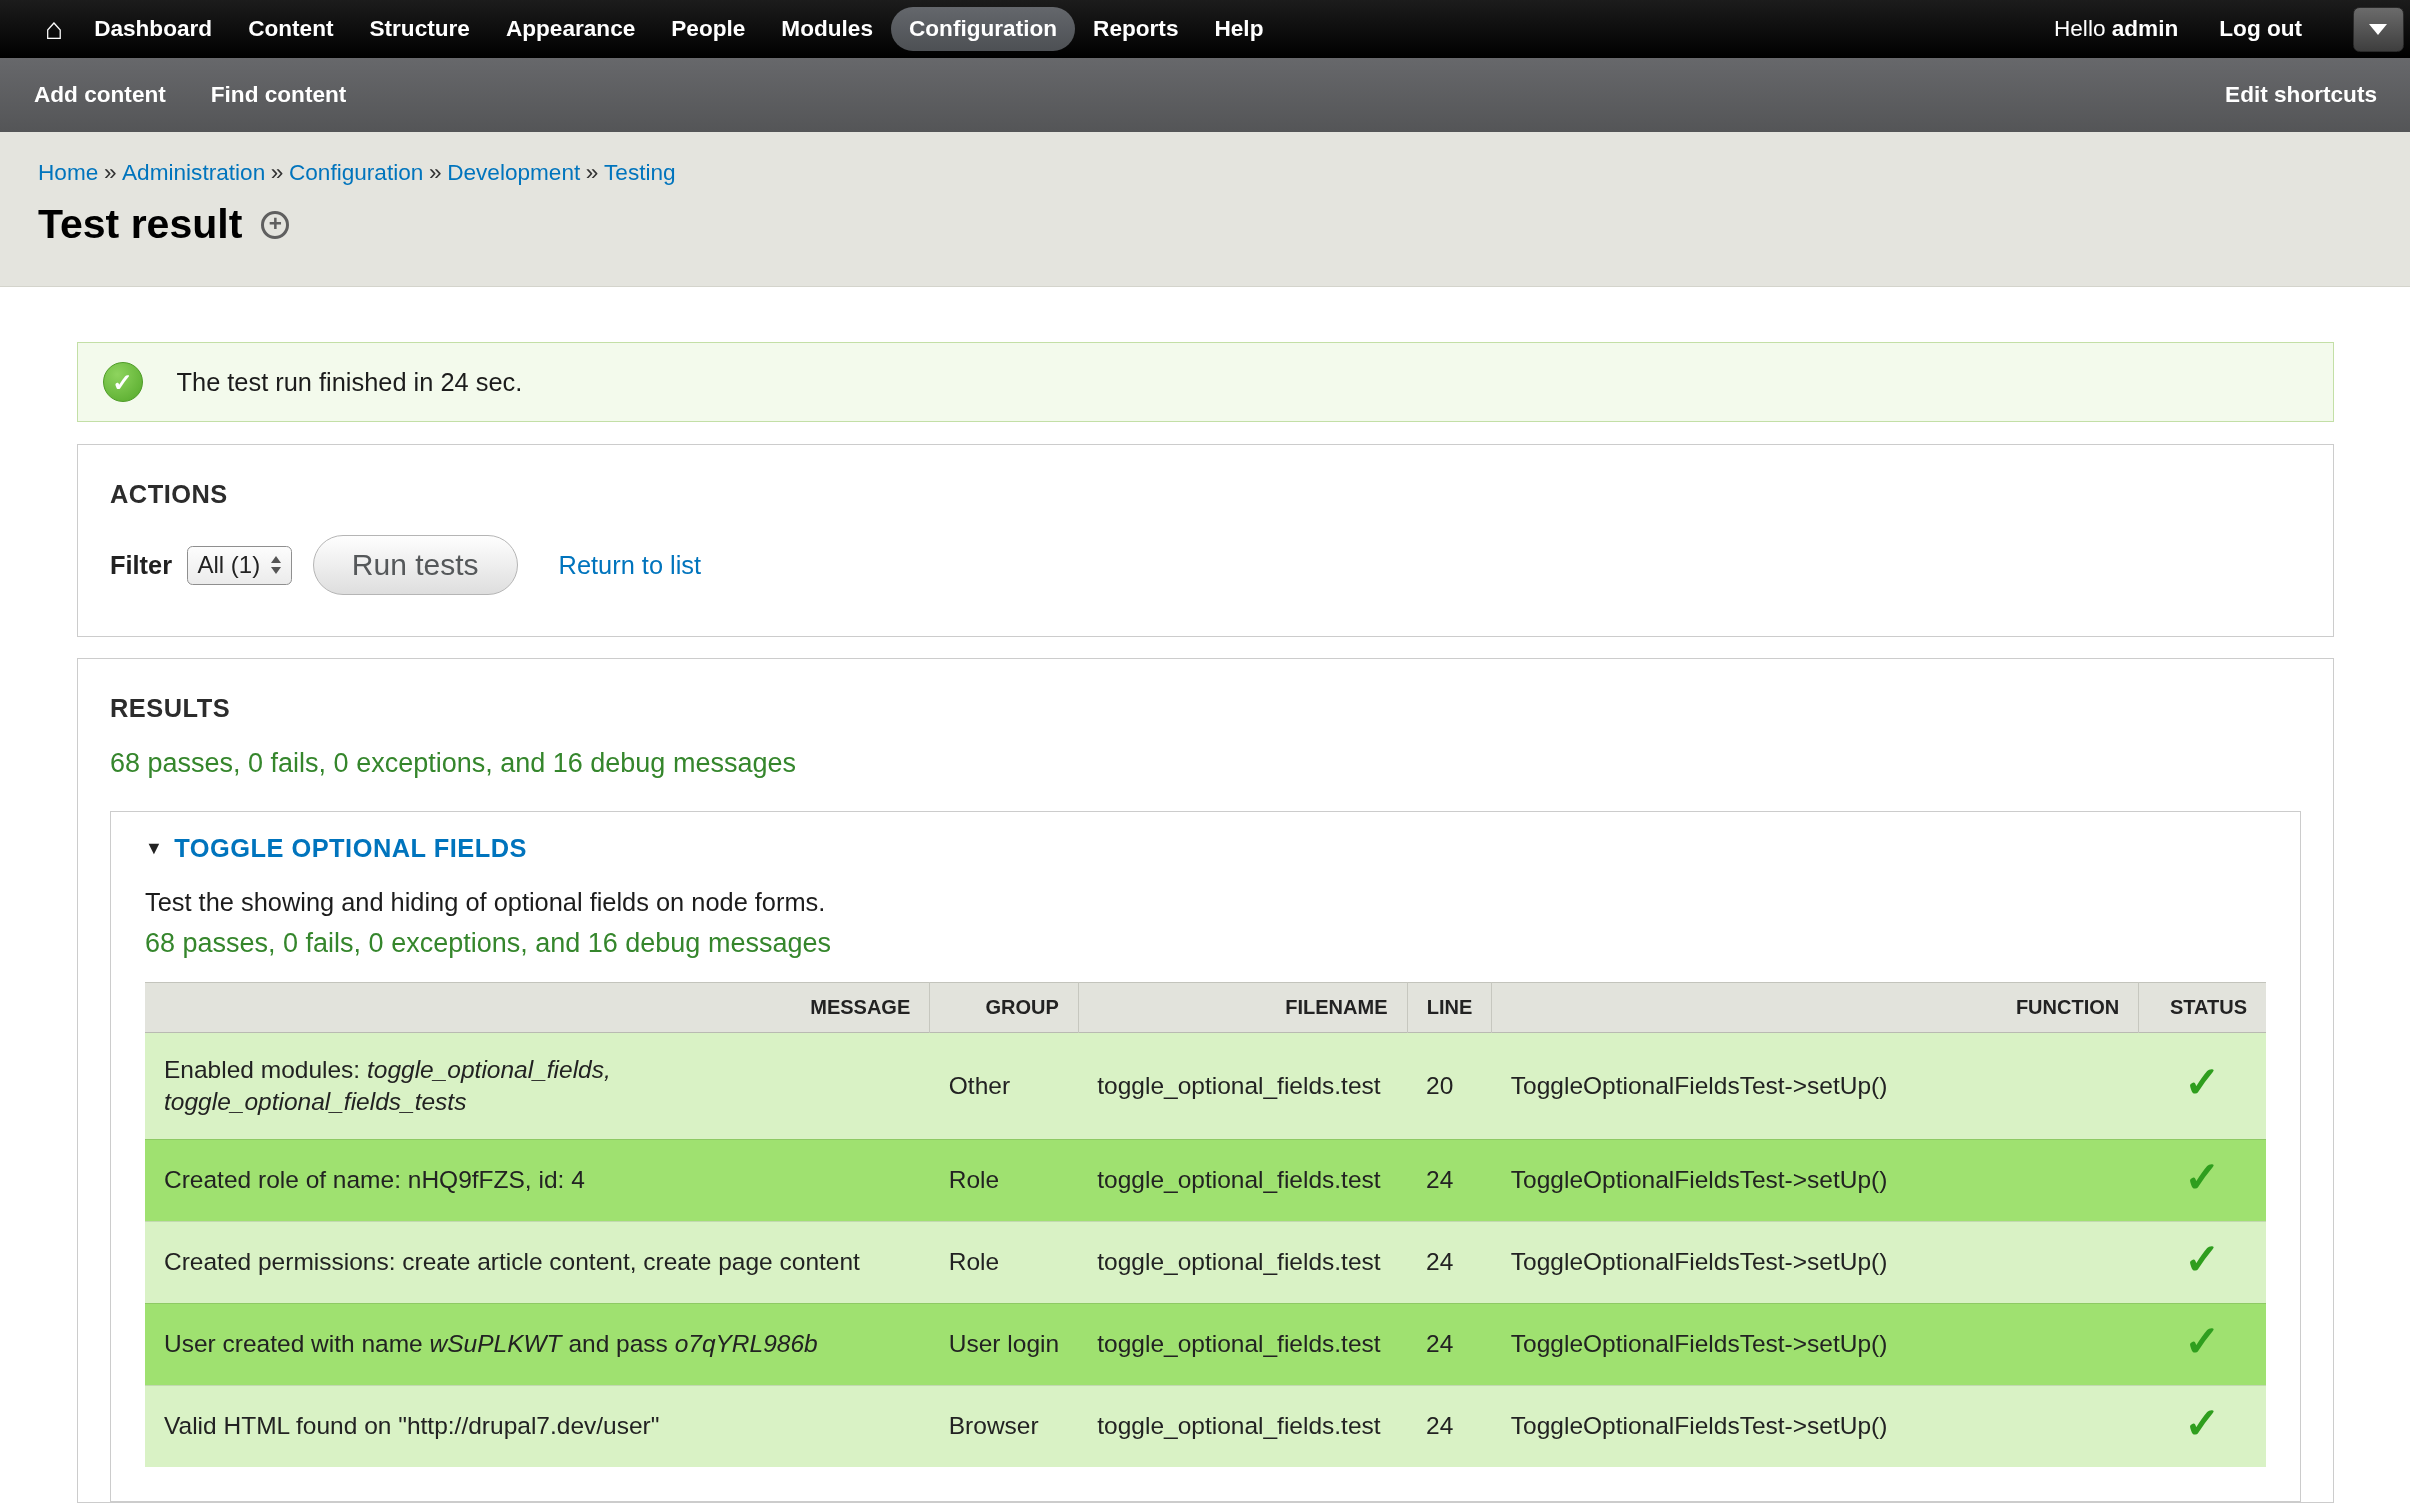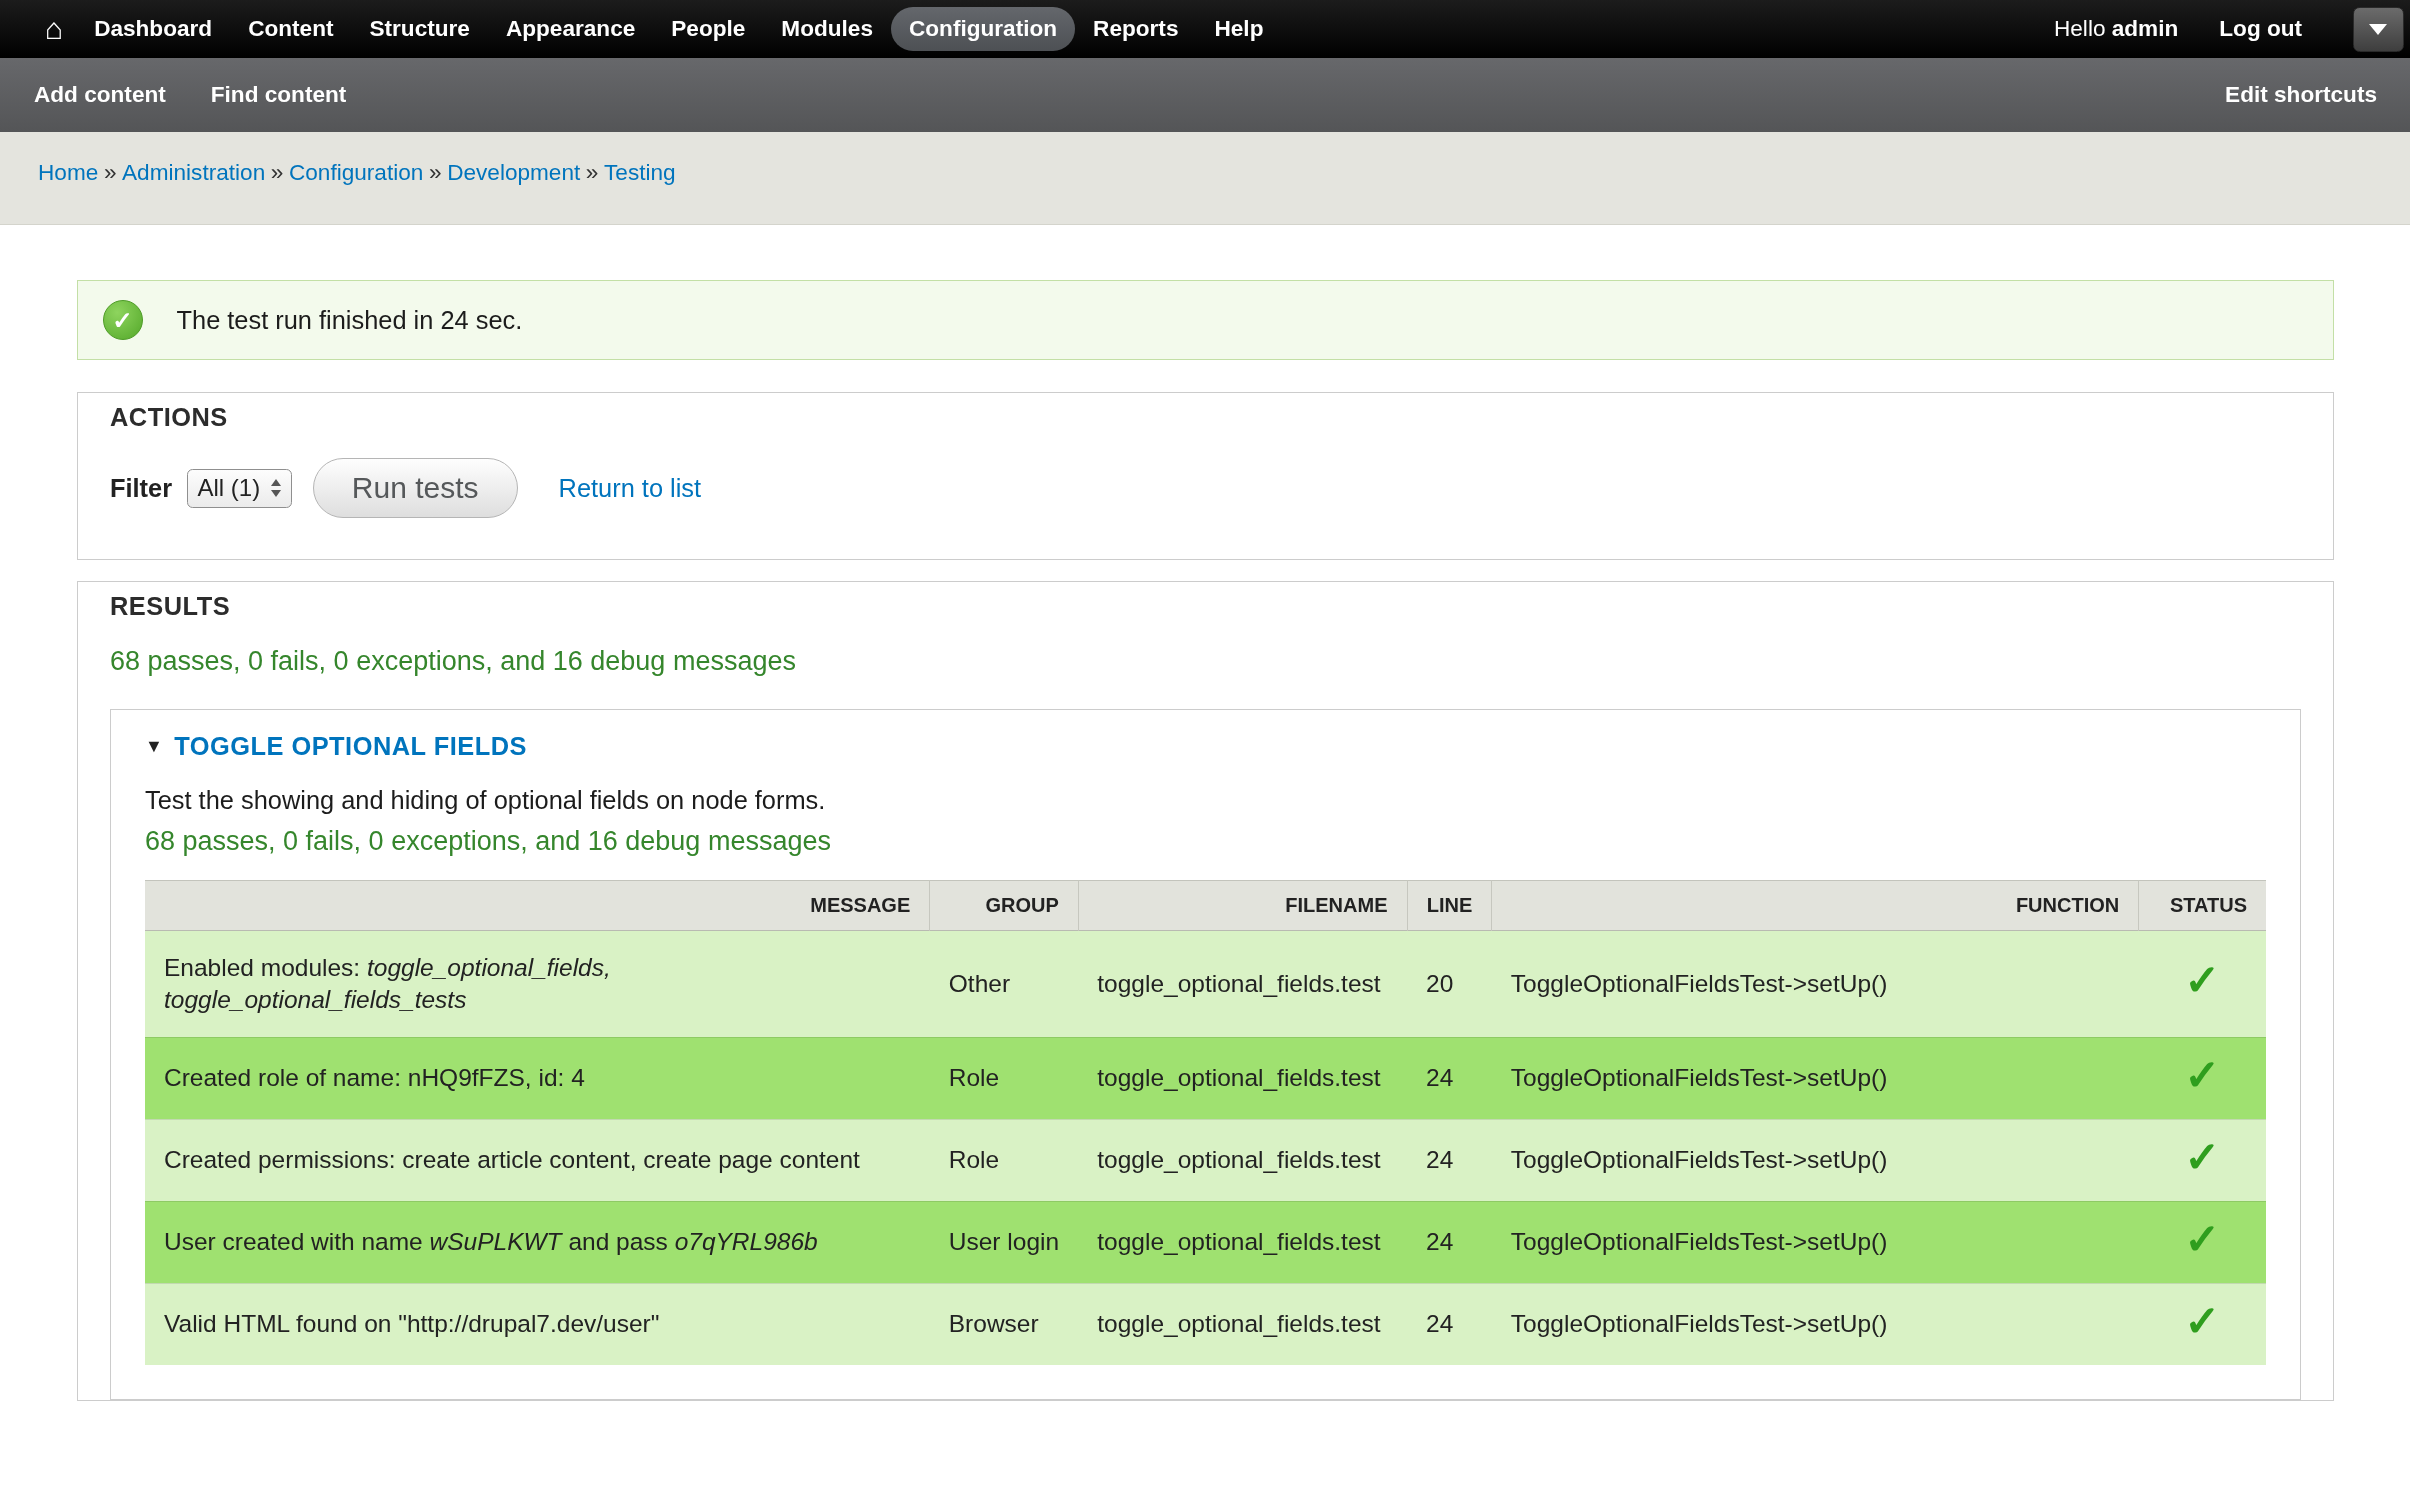--- a/index.html
+++ b/index.html
@@ -63,21 +63,21 @@
     font-size: 25.4px; color: #1c1c1c;
   }
   .ok-icon {
     width: 40px; height: 40px; border-radius: 50%;
     background: radial-gradient(circle at 35% 30%, #8ed45e, #53a829);
     border: 1.9px solid #4d9b26; color: #fff; font-size: 24.5px; font-weight: bold;
     display: inline-flex; align-items: center; justify-content: center; flex: none;
   }
 
   
-  .fieldset { margin: 32px 77px 0 77px; border: 1.9px solid #ccc; background: #fff; padding: 10px 32px 41px 32px; }
+  .fieldset { margin: 22px 77px 0 77px; border: 1.9px solid #ccc; background: #fff; padding: 35px 32px 41px 32px; }
   .legend { font-size: 25.4px; font-weight: bold; color: #2c2c2c; letter-spacing: 0.5px; }
   .fieldset.results { padding-bottom: 0; margin-top: 21px; }
   .fieldset.inner { margin: 32px 0 0 0; padding: 22.6px 34px 34px 34px; }
 
   
   .actions-row { margin-top: 26px; display: flex; align-items: center; font-size: 25.4px; }
   .filter-label { font-weight: bold; margin-right: 15px; }
   .select {
     display: inline-flex; align-items: center; border: 1.9px solid #8f8f8f; border-radius: 5.6px;
     background: linear-gradient(#fdfdfd, #ebebeb); padding: 4.7px 9.4px; font-size: 24px; cursor: pointer;
@@ -145,20 +145,24 @@
 <div class="shortcut-bar">
   <nav class="shortcut-links">
       <a>Add content</a>
       <a>Find content</a>
     </nav>
   <a class="shortcut-edit">Edit shortcuts</a>
 </div>
 
 <div class="page-header">
   <nav class="breadcrumb"><a>Home</a><span class="sep">»</span><a>Administration</a><span class="sep">»</span><a>Configuration</a><span class="sep">»</span><a>Development</a><span class="sep">»</span><a>Testing</a></nav>
+  <h1 class="page-title-row">
+    <span>Test result</span>
+    <span class="title-icon">+</span>
+  </h1>
 </div>
 
 <main>
 
   <div class="status-message">
     <span class="ok-icon">✓</span>
     <span>The test run finished in 24 sec.</span>
   </div>
 
   <section class="fieldset">

